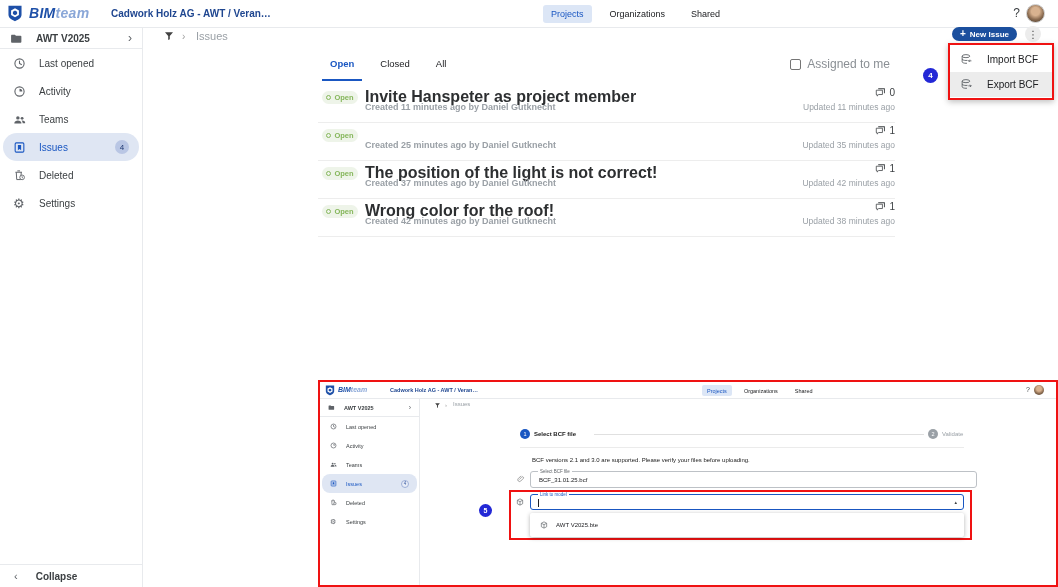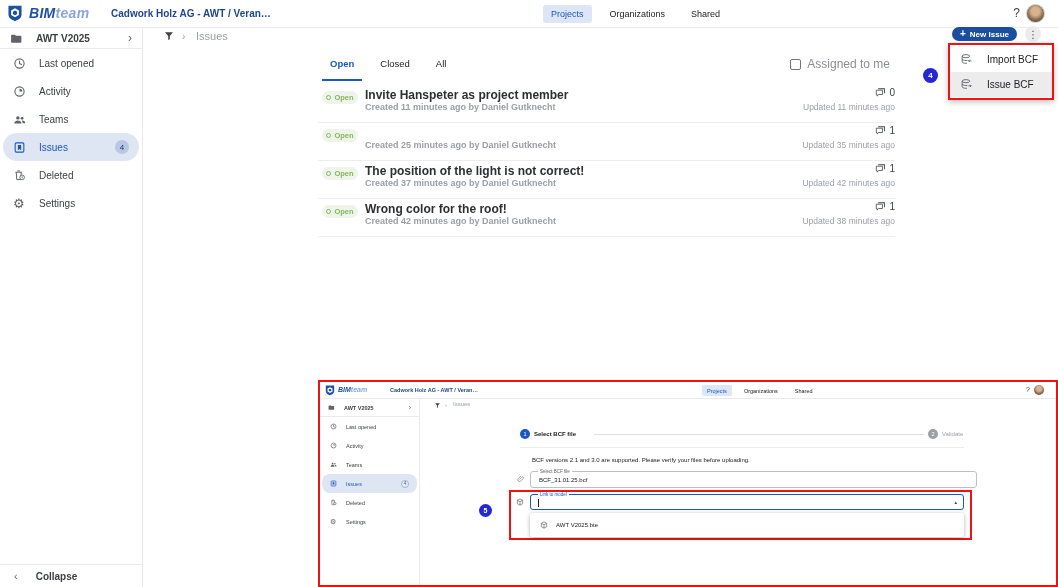--- a/index.html
+++ b/index.html
@@ -80,21 +80,21 @@
   .iv-tab.active { color:#1a57c2; font-weight:bold; border-bottom:2px solid #1a57c2; }
   .assigned { position:absolute; right:168px; top:57px; display:flex; align-items:center; gap:6px; }
   .cbx { width:11px; height:11px; border:1.5px solid #757575; border-radius:2px; background:#fff; }
   .assigned .lbl { font-size:12px; color:#8a8f94; }
   .issue-list { position:absolute; left:318px; right:163px; top:85px; }
   .issue-row { height:38px; border-bottom:1px solid #ededed; position:relative; }
   .st-pill { position:absolute; left:4px; top:6px; width:36px; height:13px; border-radius:7px;
     background:#eef4e9; display:flex; align-items:center; justify-content:center; gap:3px; }
   .st-pill .dot { width:5px; height:5px; border-radius:50%; border:1.2px solid #85b65a; }
   .st-pill .lbl { font-size:7.5px; font-weight:bold; color:#85b65a; }
-  .issue-title { position:absolute; left:47px; top:3px; font-size:12px; font-weight:bold;
+  .issue-title { position:absolute; left:47px; top:3px; font-size:16px; font-weight:bold;
     color:#2d2f31; white-space:nowrap; }
   .issue-created { position:absolute; left:47px; top:17px; font-size:9px; color:#9aa0a6;
     white-space:nowrap;font-weight:bold; }
   .issue-cmt { position:absolute; right:0; top:2px; display:flex; align-items:center; gap:3px; }
   .issue-cmt .cic { width:11px; height:11px; color:#3c4043; }
   .issue-cmt .n { font-size:10px; color:#3c4043; }
   .issue-upd { position:absolute; right:0; top:17px; font-size:8.5px; color:#9aa0a6; }
 
   
   .inset { position:absolute; left:318px; top:380px; width:740px; height:207px; background:#fff;
@@ -288,21 +288,21 @@
       <span class="lbl">Import BCF</span>
     </div>
     <div class="ctx-item hover">
       <span class="mic ic">
         <svg viewBox="0 0 24 24" fill="none" stroke="currentColor" stroke-width="1.7">
             <ellipse cx="11" cy="5.8" rx="7" ry="2.8"></ellipse>
             <path d="M4 5.8v5.2c0 1.5 3.1 2.8 7 2.8 1 0 1.9-.1 2.8-.2M4 11v5.2c0 1.5 3.1 2.8 7 2.8.6 0 1.3 0 1.9-.1"></path>
             <path d="M15.5 14.5h5.2m0 0l-2.1-2.1m2.1 2.1l-2.1 2.1"></path>
           </svg>
       </span>
-      <span class="lbl">Issue BCF</span>
+      <span class="lbl">Export BCF</span>
     </div>
   </div>
   <span class="num-badge badge-4">4</span>
 
   <nav class="iv-tabs">
     <span class="iv-tab active">Open</span>
     <span class="iv-tab">Closed</span>
     <span class="iv-tab">All</span>
   </nav>
   <div class="assigned">

